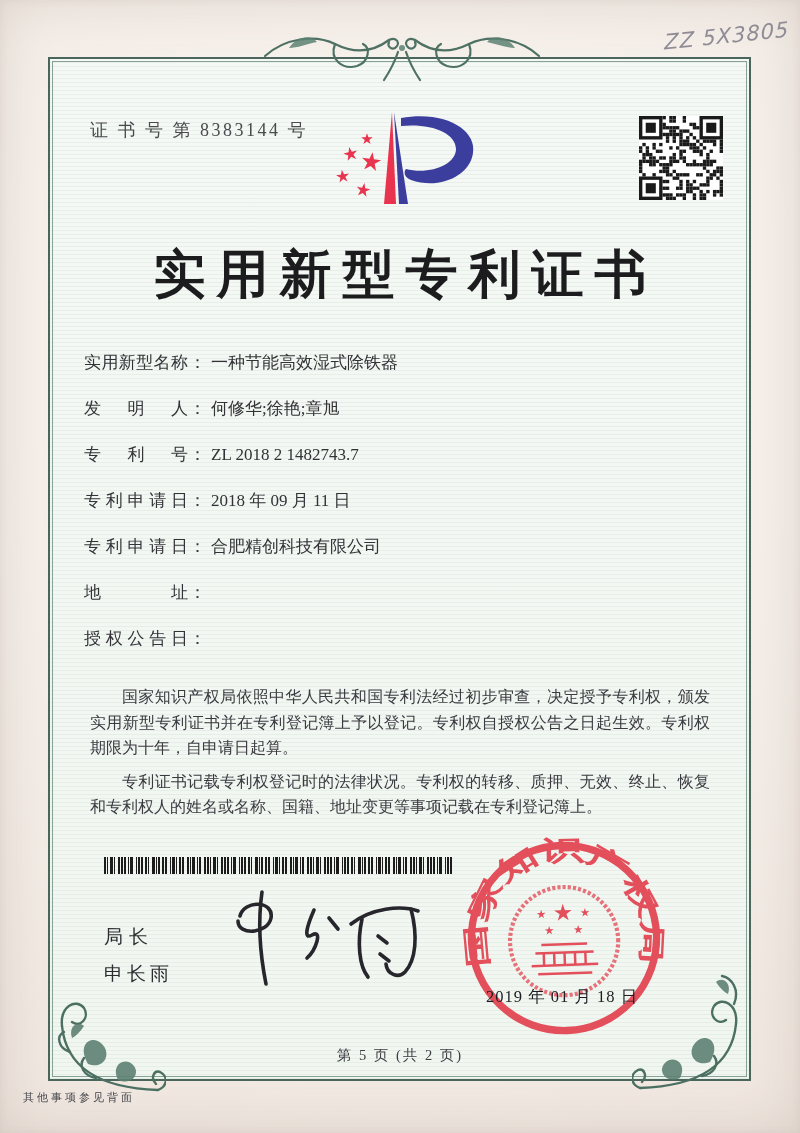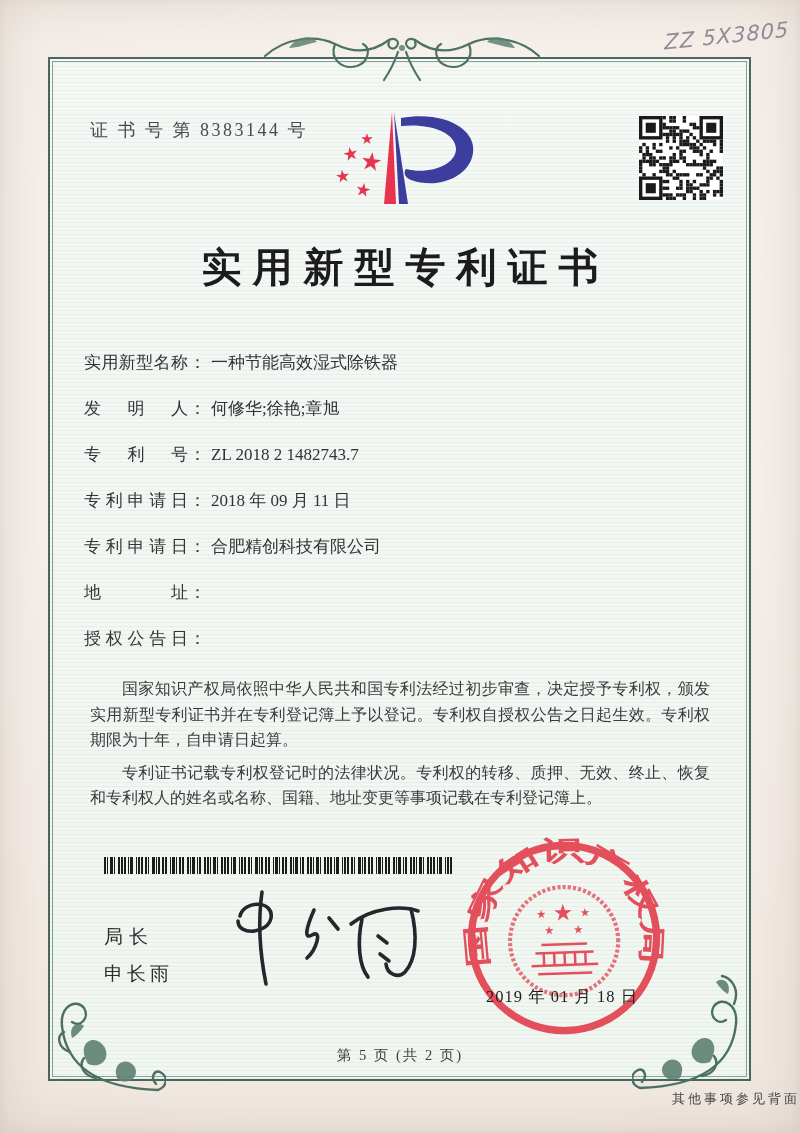--- a/index.html
+++ b/index.html
@@ -27,48 +27,48 @@
   .handwriting{position:absolute;left:664px;top:24px;z-index:4;
     font-family:"DejaVu Sans",sans-serif;font-style:italic;
     font-size:21px;letter-spacing:1px;color:#8f8c96;
     transform:rotate(-6deg) skewX(-6deg);}
   .certno{position:absolute;left:90px;top:118px;z-index:4;
     font-size:18px;letter-spacing:2.5px;color:#4a4a4e;}
   .logo{position:absolute;left:323px;top:106px;width:165px;height:130px;z-index:4;}
   .qr{position:absolute;left:639px;top:116px;width:84px;height:84px;z-index:4;}
   
   .title{position:absolute;left:0;right:0;top:240px;z-index:4;text-align:center;
-    font-size:40px;font-weight:700;letter-spacing:11px;padding-left:11px;color:#1c1c1f;}
+    font-size:52px;font-weight:700;letter-spacing:11px;padding-left:11px;color:#1c1c1f;}
   
   .fields{position:absolute;left:84px;top:350px;width:575px;z-index:4;font-size:17px;}
   .frow{display:flex;align-items:flex-start;line-height:25px;margin-bottom:21px;}
   .f-label{flex:0 0 104px;text-align:justify;text-align-last:justify;color:#333338;}
   .f-colon{flex:0 0 auto;padding:0 5px 0 1px;}
   .f-value{flex:1;color:#323237;}
   .f-value2-gap{display:inline-block;width:250px;}
   .f-label2{letter-spacing:2px;}
   
   .paras{position:absolute;left:90px;top:676px;width:620px;z-index:4;
     font-size:16px;line-height:25.5px;text-align:justify;color:#3a3a40;}
-  .paras p{margin:0 0 7px 0;text-indent:2em;}
+  .paras p{margin:8px 0 7px 0;text-indent:2em;}
   
   .barcode{position:absolute;left:104px;top:857px;width:350px;height:17px;z-index:4;}
   .officer-title{position:absolute;left:104px;top:924px;z-index:5;
     font-size:19px;letter-spacing:6px;color:#2c2c30;}
   .officer-name{position:absolute;left:104px;top:961px;z-index:5;
     font-size:19px;letter-spacing:4px;color:#2c2c30;}
   .signature{position:absolute;left:210px;top:878px;width:235px;height:118px;z-index:5;}
   .seal{position:absolute;left:460px;top:834px;width:208px;height:208px;z-index:4;
     transform:rotate(-2deg);opacity:.92;}
   .seal-date{position:absolute;left:486px;top:986px;z-index:6;
     font-size:16.5px;letter-spacing:1px;color:#1d1d22;}
   .page-ind{position:absolute;left:0;right:0;top:1046px;z-index:4;text-align:center;
     font-size:14.5px;letter-spacing:2px;color:#3c3c42;}
-  .back-note{position:absolute;left:0;right:0;top:1090px;z-index:4;text-align:right;
-    font-size:13px;letter-spacing:3px;color:#44444a;}
+  .back-note{position:absolute;left:0;right:0;top:1090px;z-index:4;text-align:left;
+    font-size:11px;letter-spacing:3px;color:#44444a;padding-left:23px;}
 </style>
 </head>
 <body>
 
 <div class="cert">
 
   <div class="frame"></div>
 
   <div class="orn orn-top">
     <svg width="290" height="62" viewBox="0 0 290 62">

